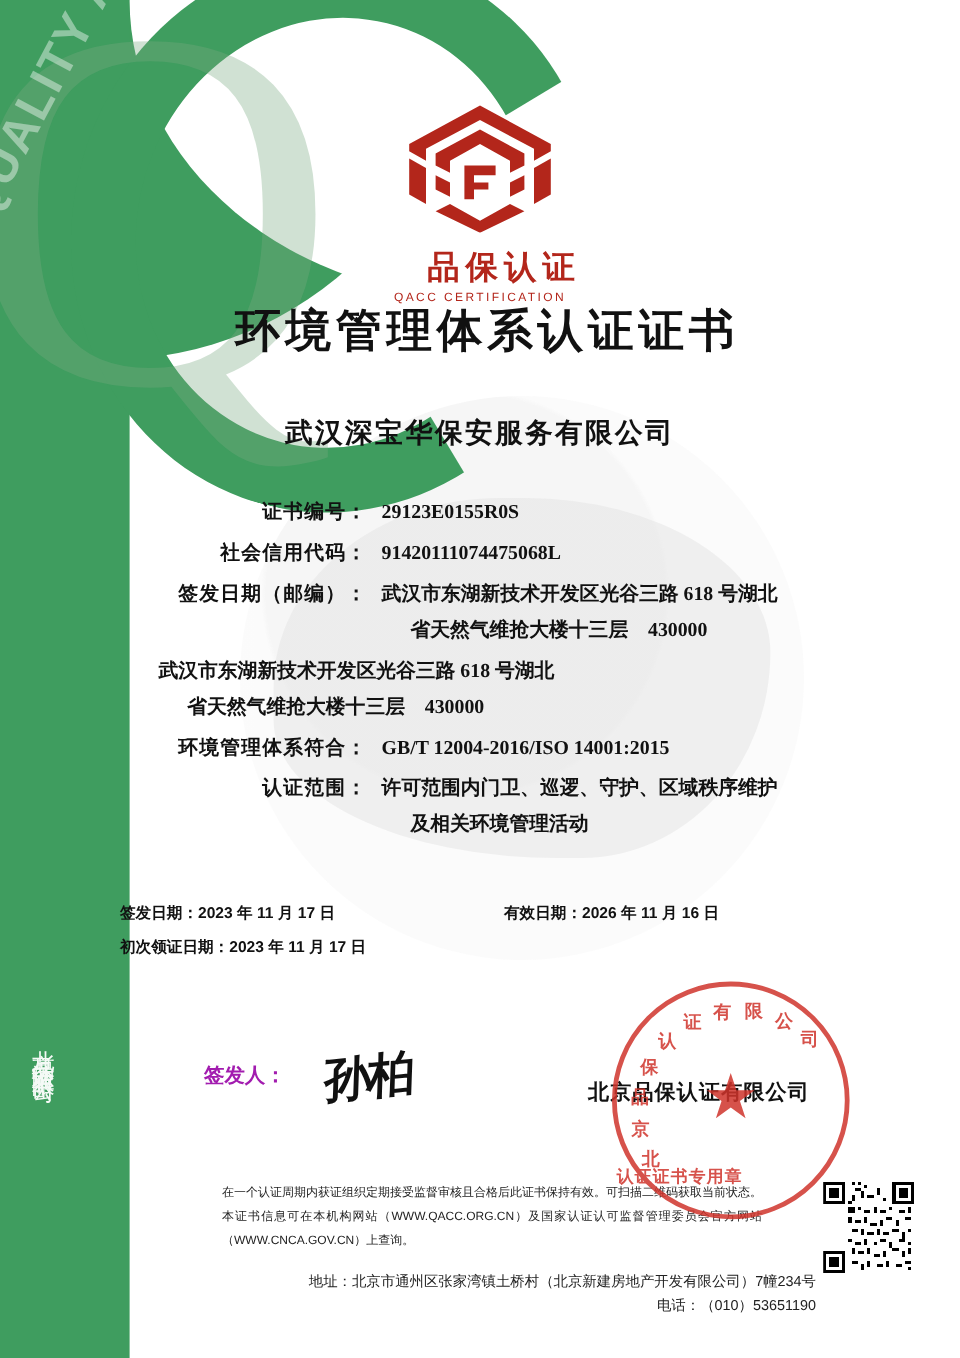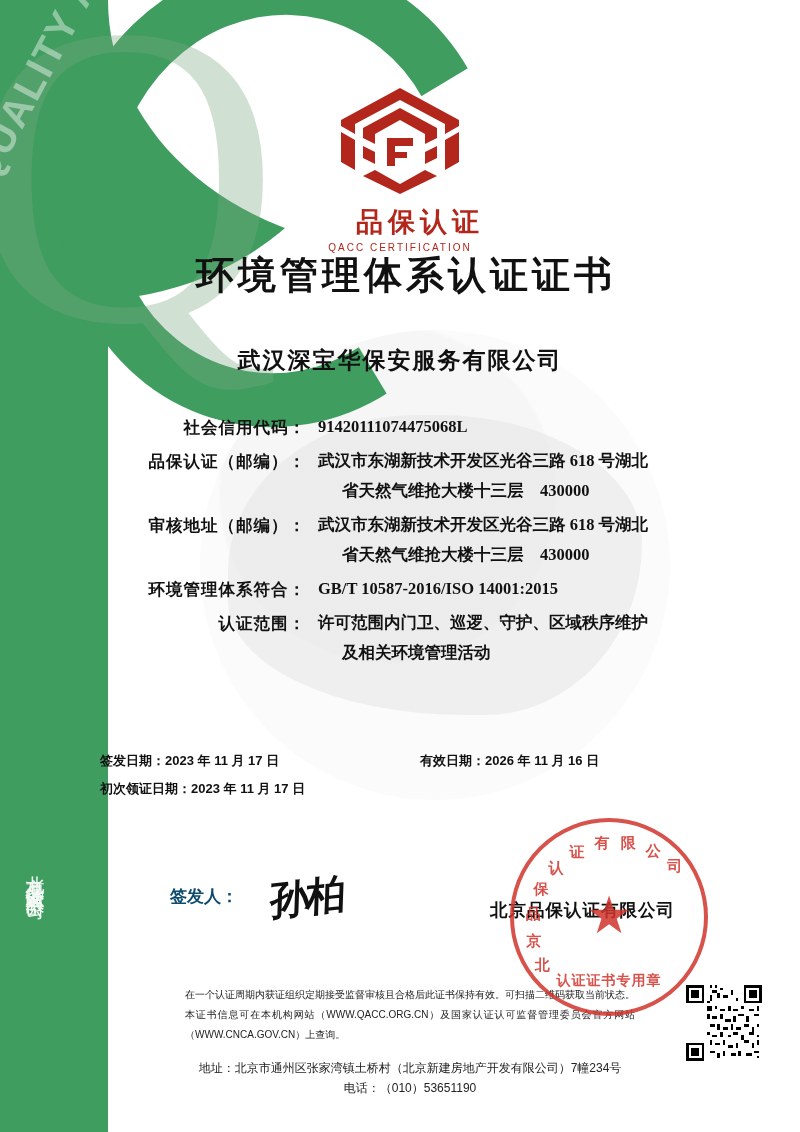--- a/index.html
+++ b/index.html
@@ -166,21 +166,21 @@
     position:absolute;left:100px;top:752px;width:620px;
     font-size:13px;font-weight:bold;color:#111;
     font-family:"Liberation Sans", sans-serif;
   }
   .daterow{display:flex;margin-bottom:10px;}
   .d-left{width:320px;}
   .d-right{flex:1;}
   
   .signer{
     position:absolute;left:170px;top:885px;
-    font-size:17px;font-weight:bold;color:#0c4a6e;
+    font-size:17px;font-weight:bold;color:#a21caf;
     font-family:"Liberation Sans", sans-serif;
   }
   .sign-img{
     position:absolute;left:270px;top:870px;
     font-size:40px;color:#111;
     font-family:"Liberation Serif", serif;
     transform:rotate(-6deg) skewX(-8deg);
     letter-spacing:-4px;
     font-weight:bold;
   }
@@ -208,34 +208,34 @@
     position:absolute;left:0;top:0;width:100%;height:100%;
   }
   .seal .stext span{
     position:absolute;left:50%;top:50%;
     font-size:15px;color:#d0342c;font-weight:bold;
     transform-origin:0 0;
     font-family:"Liberation Sans", sans-serif;
   }
   .seal .bottomtext{
     position:absolute;left:0;right:0;bottom:22px;
-    text-align:center;font-size:14px;color:#d0342c;
+    font-size:14px;color:#d0342c;
     font-weight:bold;letter-spacing:1px;
     font-family:"Liberation Sans", sans-serif;
   }
   
   .footer{
     position:absolute;left:185px;top:985px;width:450px;
     font-size:10px;color:#222;line-height:20px;
     text-align:justify;
     font-family:"Liberation Sans", sans-serif;
   }
   .addr{
     position:absolute;left:140px;top:1058px;width:540px;
-    text-align:center;font-size:12px;color:#222;line-height:20px;
+    text-align:right;font-size:12px;color:#222;line-height:20px;
     font-family:"Liberation Sans", sans-serif;
   }
   .qr{
     position:absolute;right:38px;top:985px;
     width:76px;height:76px;
     background:#ffffff;
   }
 </style>
 </head>
 <body>
@@ -271,43 +271,48 @@
       </div>
       <div class="logo-cn">品保认证</div>
       <div class="logo-en">QACC CERTIFICATION</div>
     </div>
 
     <div class="cert-title">环境管理体系认证证书</div>
     <div class="company">武汉深宝华保安服务有限公司</div>
 
     <div class="fields">
       <div class="frow">
+        <div class="flabel">证书编号：</div>
+        <div class="fvalue">
+          <span>29123E0155R0S</span>
+        </div>
+      </div>
+      <div class="frow">
         <div class="flabel">社会信用代码：</div>
         <div class="fvalue">
           <span>91420111074475068L</span>
         </div>
       </div>
       <div class="frow">
-        <div class="flabel">品保认证（邮编）：</div>
+        <div class="flabel">签发日期（邮编）：</div>
         <div class="fvalue">
           <span>武汉市东湖新技术开发区光谷三路 618 号湖北</span>
           <span class="l2">省天然气维抢大楼十三层　430000</span>
         </div>
       </div>
       <div class="frow">
-        <div class="flabel">审核地址（邮编）：</div>
         <div class="fvalue">
           <span>武汉市东湖新技术开发区光谷三路 618 号湖北</span>
           <span class="l2">省天然气维抢大楼十三层　430000</span>
         </div>
       </div>
       <div class="frow">
         <div class="flabel">环境管理体系符合：</div>
         <div class="fvalue">
-          <span>GB/T 10587-2016/ISO 14001:2015</span>
+          <span>GB/T 12004-2016/ISO 14001:2015</span>
         </div>
       </div>
       <div class="frow">
         <div class="flabel">认证范围：</div>
         <div class="fvalue">
           <span>许可范围内门卫、巡逻、守护、区域秩序维护</span>
           <span class="l2">及相关环境管理活动</span>
         </div>
       </div>
     </div>

